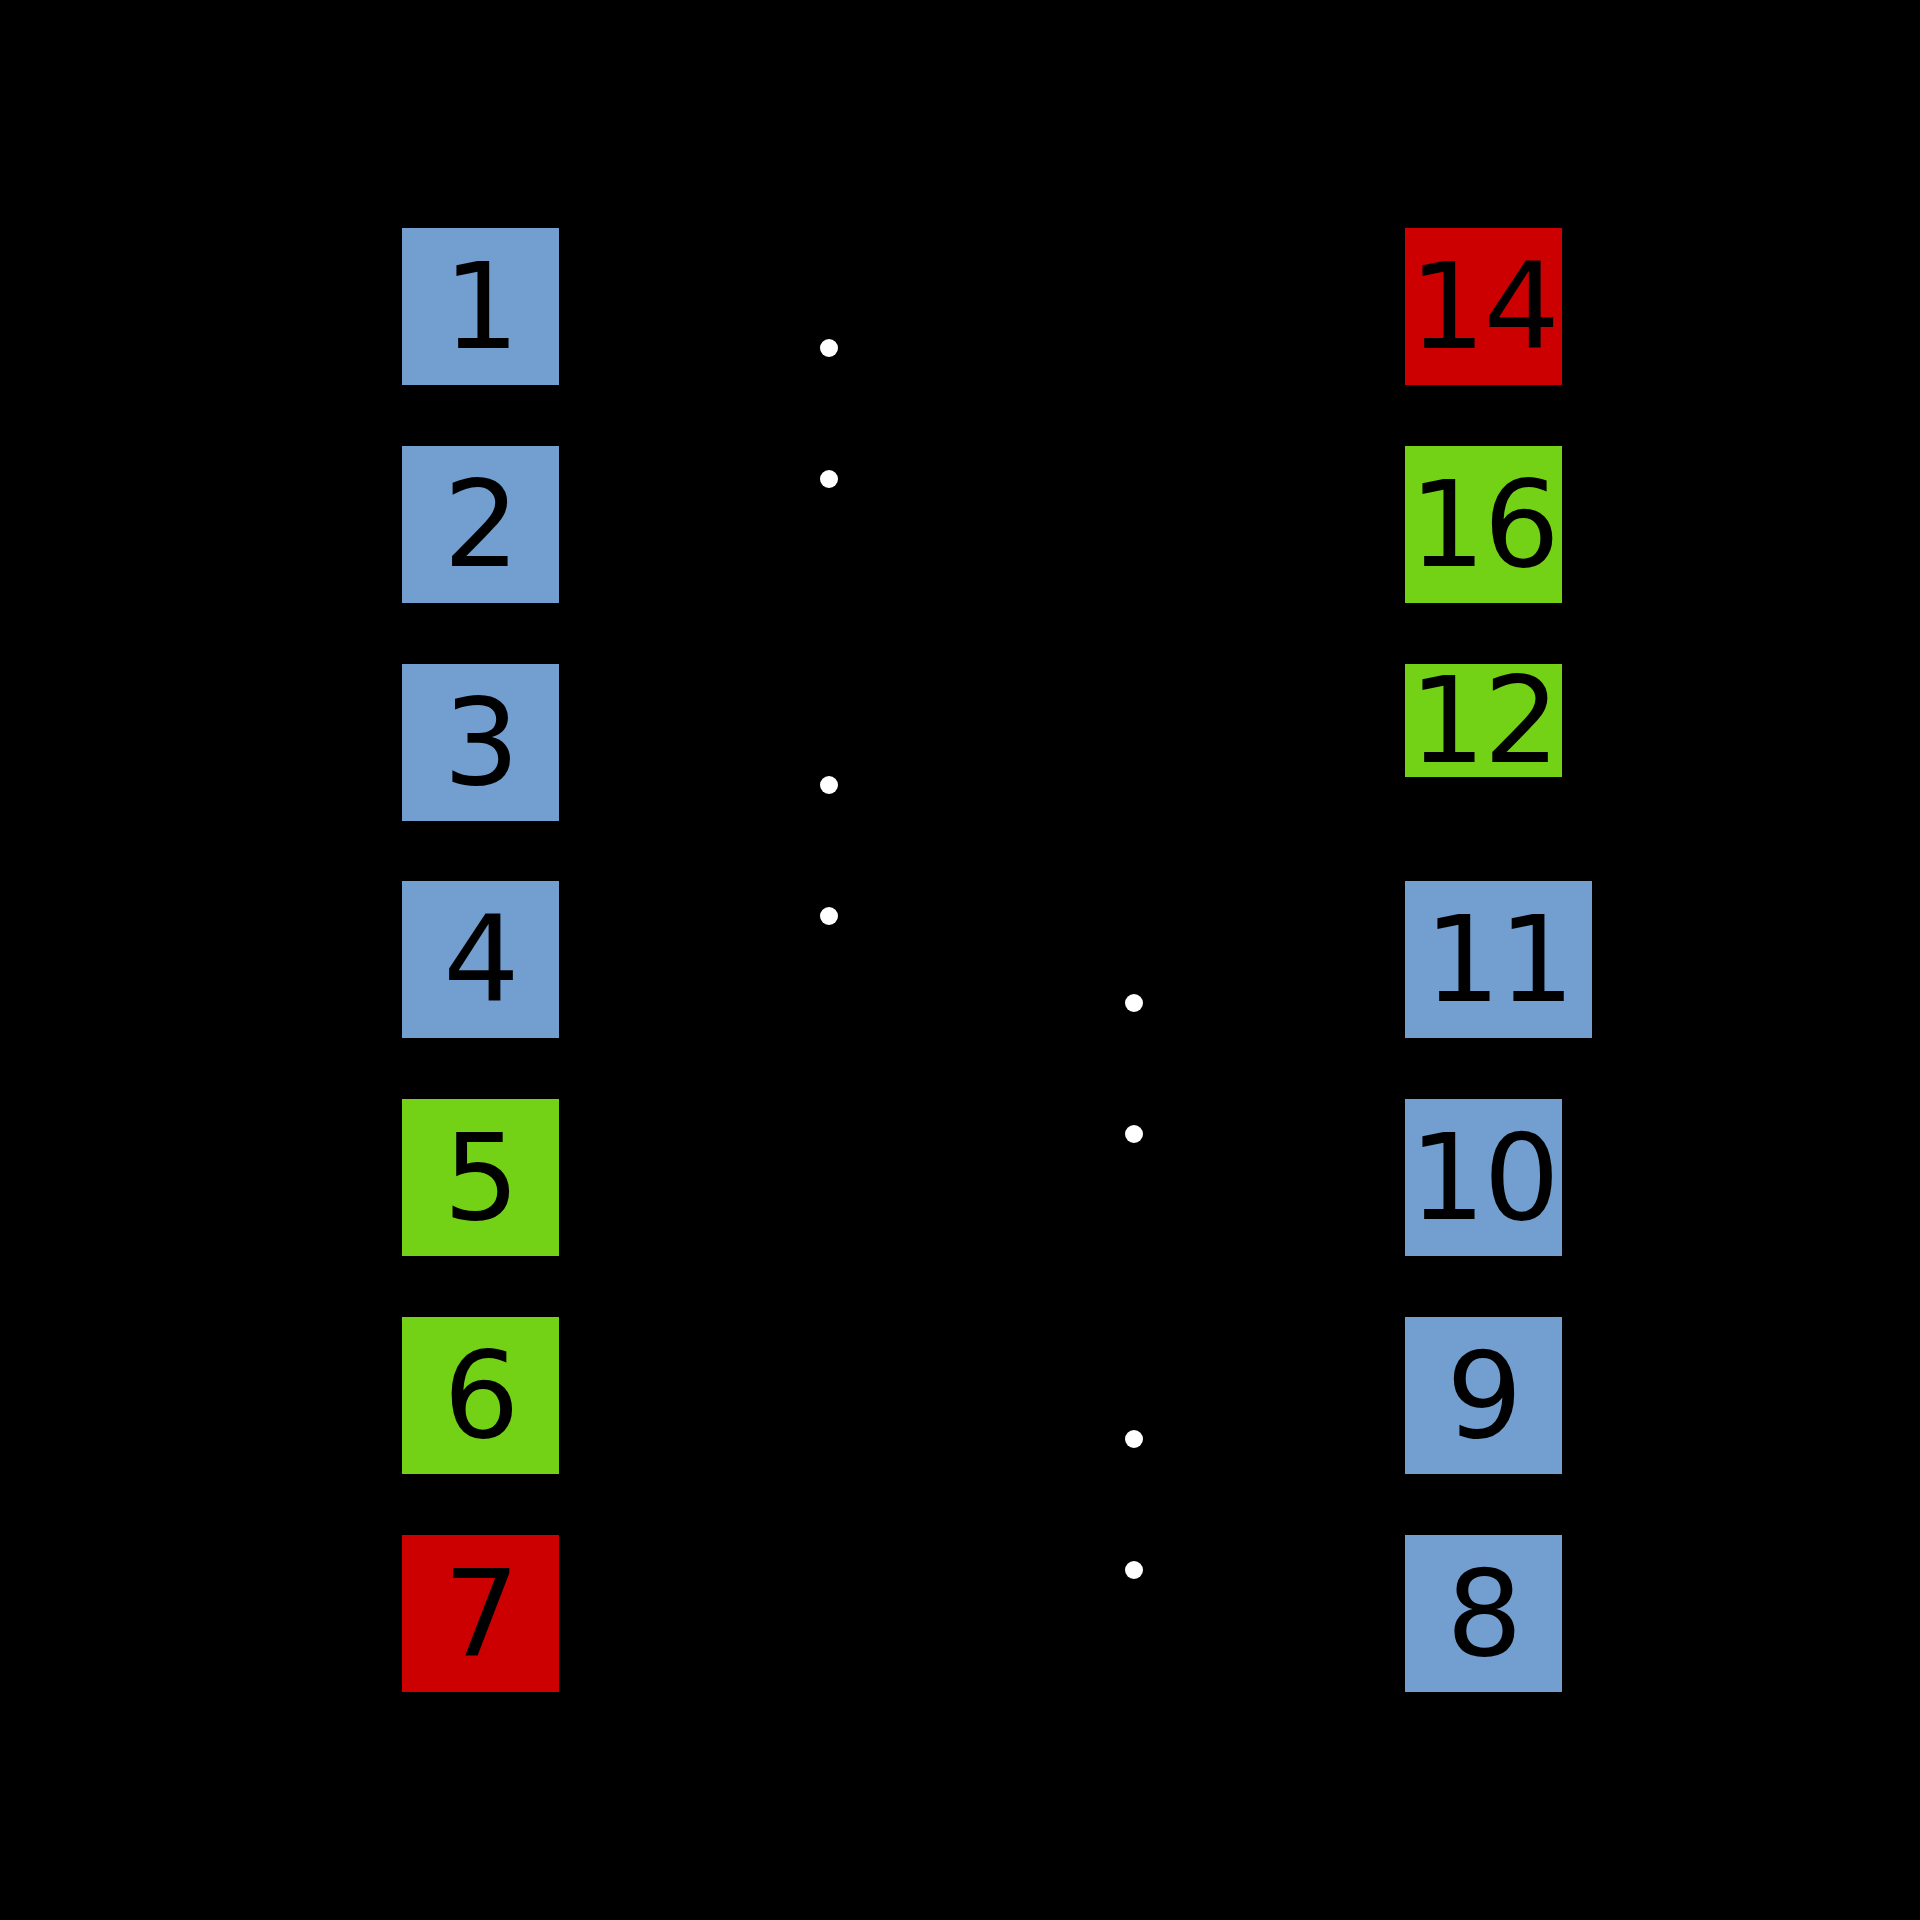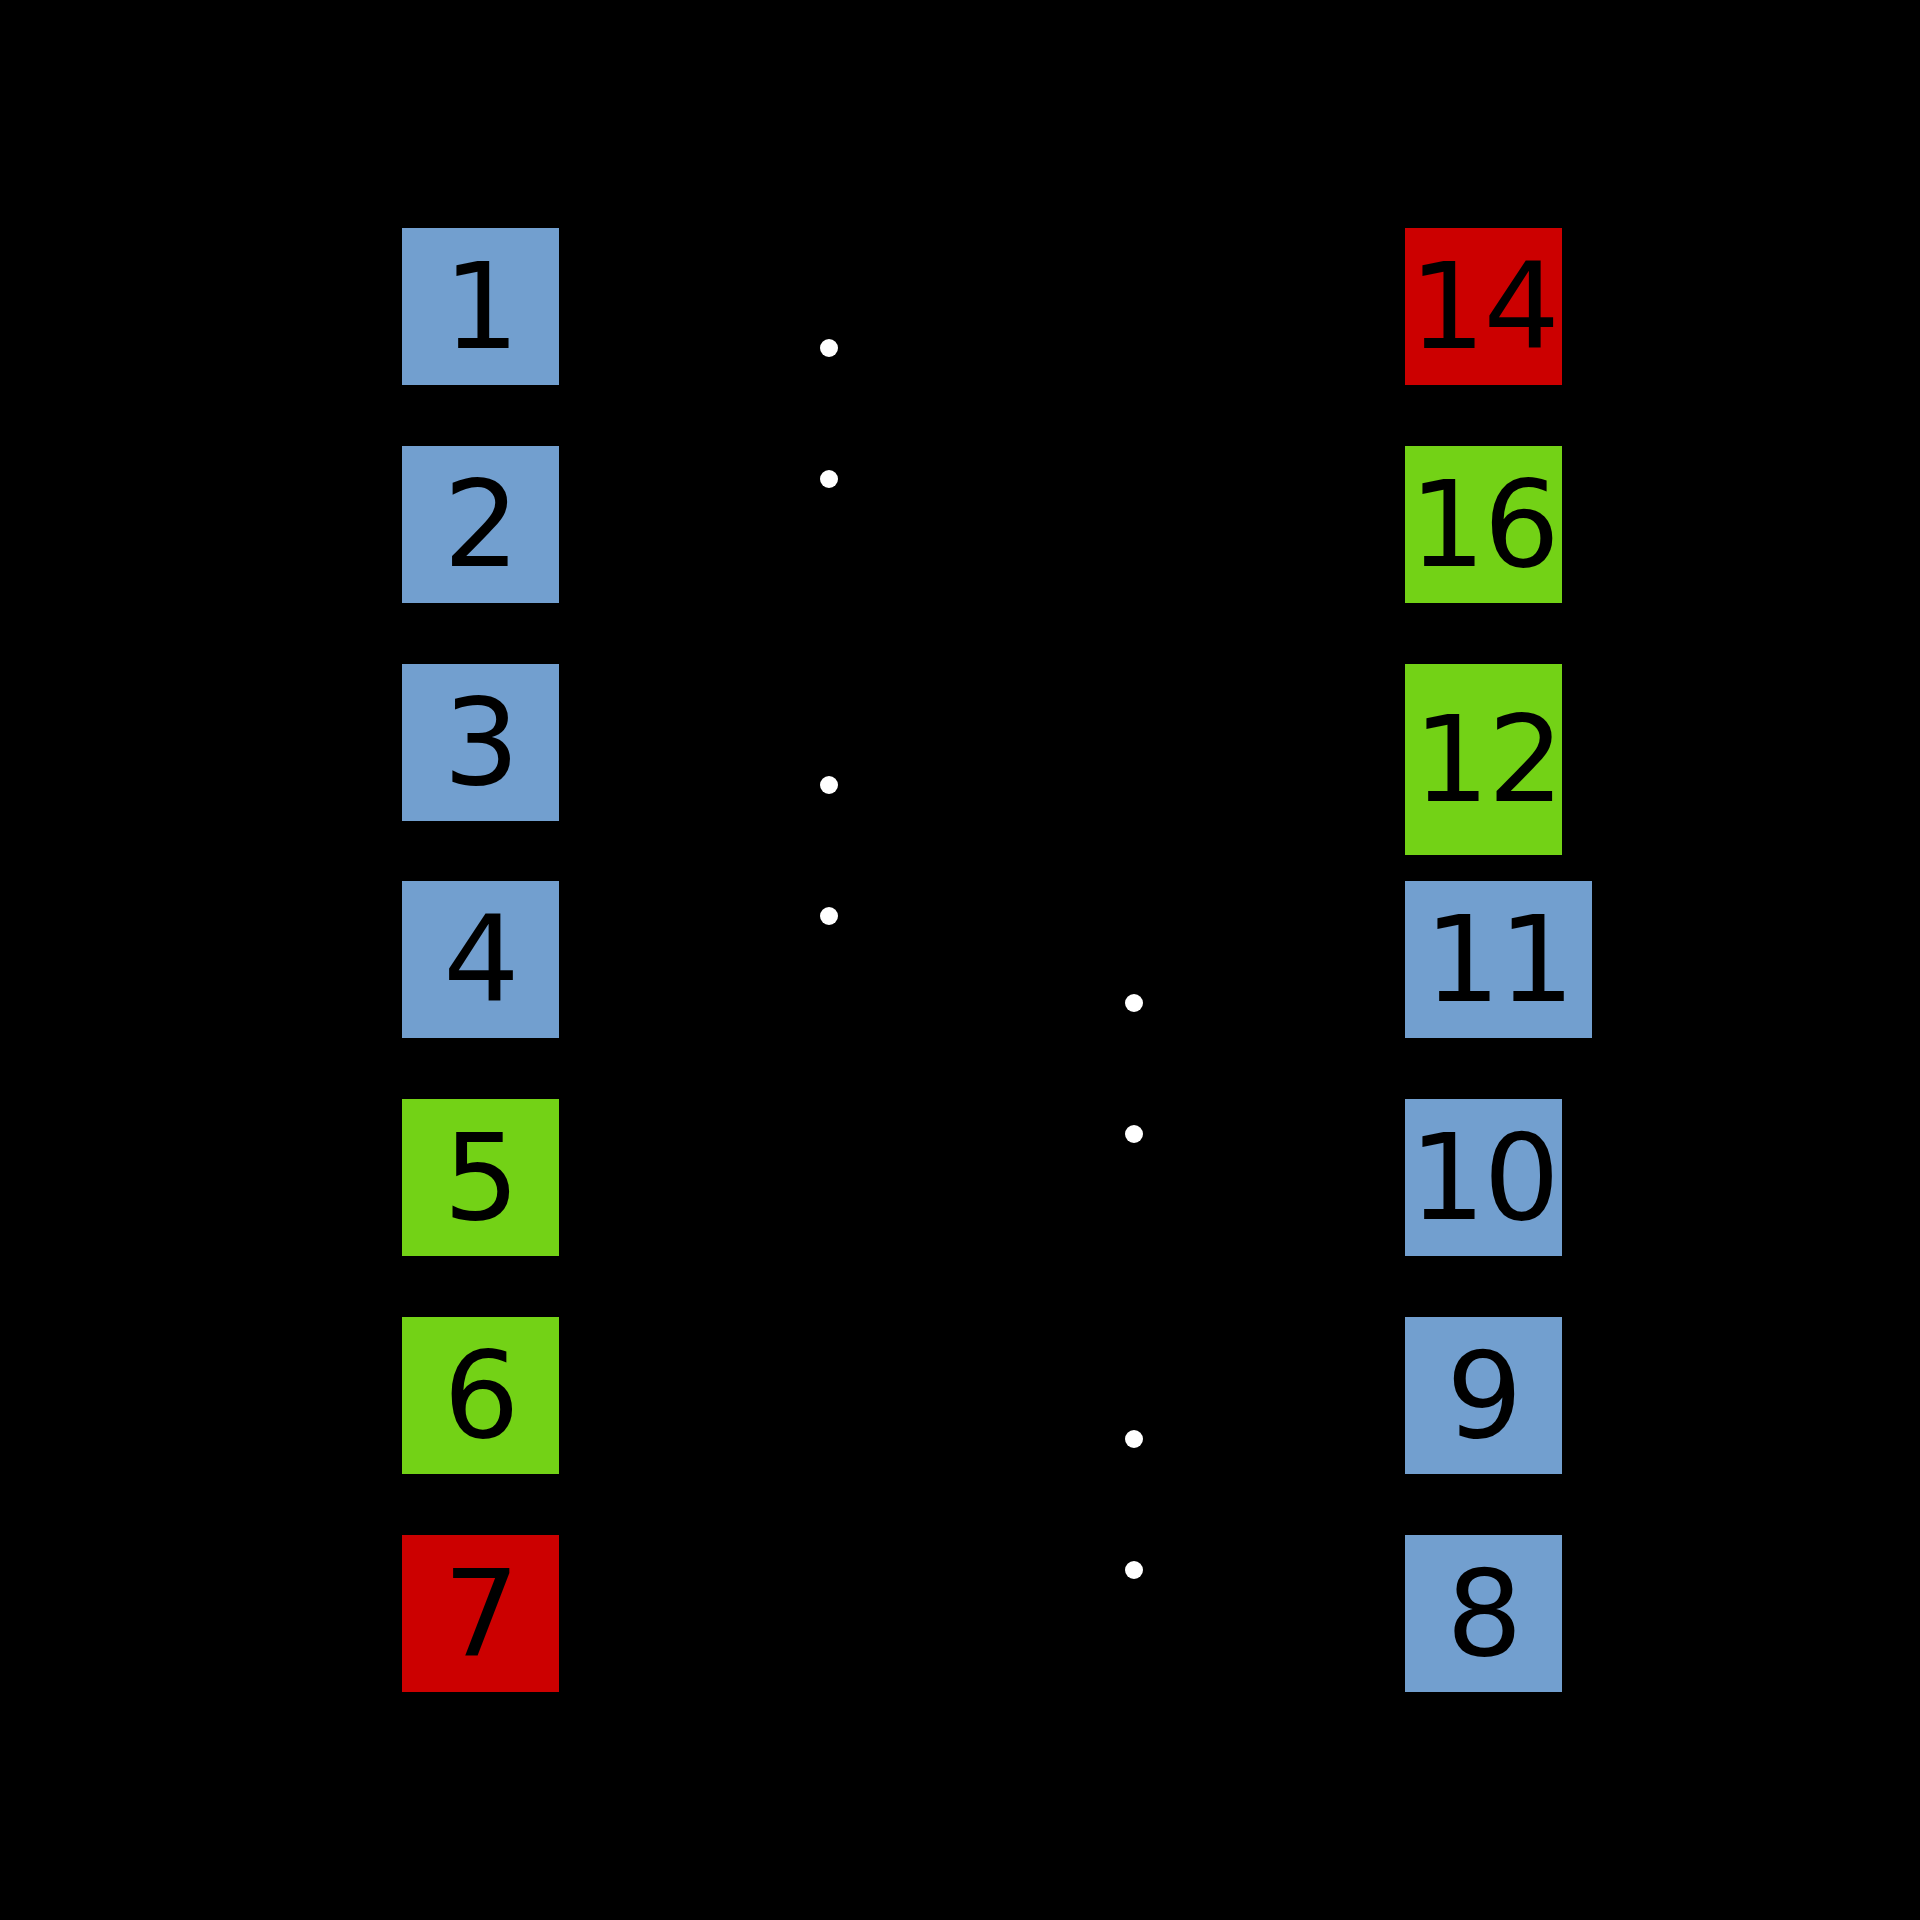--- a/index.html
+++ b/index.html
@@ -70,21 +70,21 @@
         <span class="num">7</span>
       </div>
     </div>
   <div id="right-column" class="column-layer">
       <div class="square" style="left: 1405px; top: 228px; width: 157px; height: 157px; background: rgb(204, 0, 0);">
         <span class="num">14</span>
       </div>
       <div class="square" style="left: 1405px; top: 446px; width: 157px; height: 157px; background: rgb(115, 210, 22);">
         <span class="num">16</span>
       </div>
-      <div class="square" style="left: 1405px; top: 664px; width: 157px; height: 191px; background: rgb(115, 210, 22); justify-content: flex-end;">
+      <div class="square" style="left: 1405px; top: 664px; width: 157px; height: 113px; background: rgb(115, 210, 22);">
         <span class="num">12</span>
       </div>
       <div class="square" style="left: 1405px; top: 881px; width: 187px; height: 157px; background: rgb(114, 159, 207);">
         <span class="num">11</span>
       </div>
       <div class="square" style="left: 1405px; top: 1099px; width: 157px; height: 157px; background: rgb(114, 159, 207); justify-content: center;">
         <span class="num">10</span>
       </div>
       <div class="square" style="left: 1405px; top: 1317px; width: 157px; height: 157px; background: rgb(114, 159, 207);">
         <span class="num">9</span>

